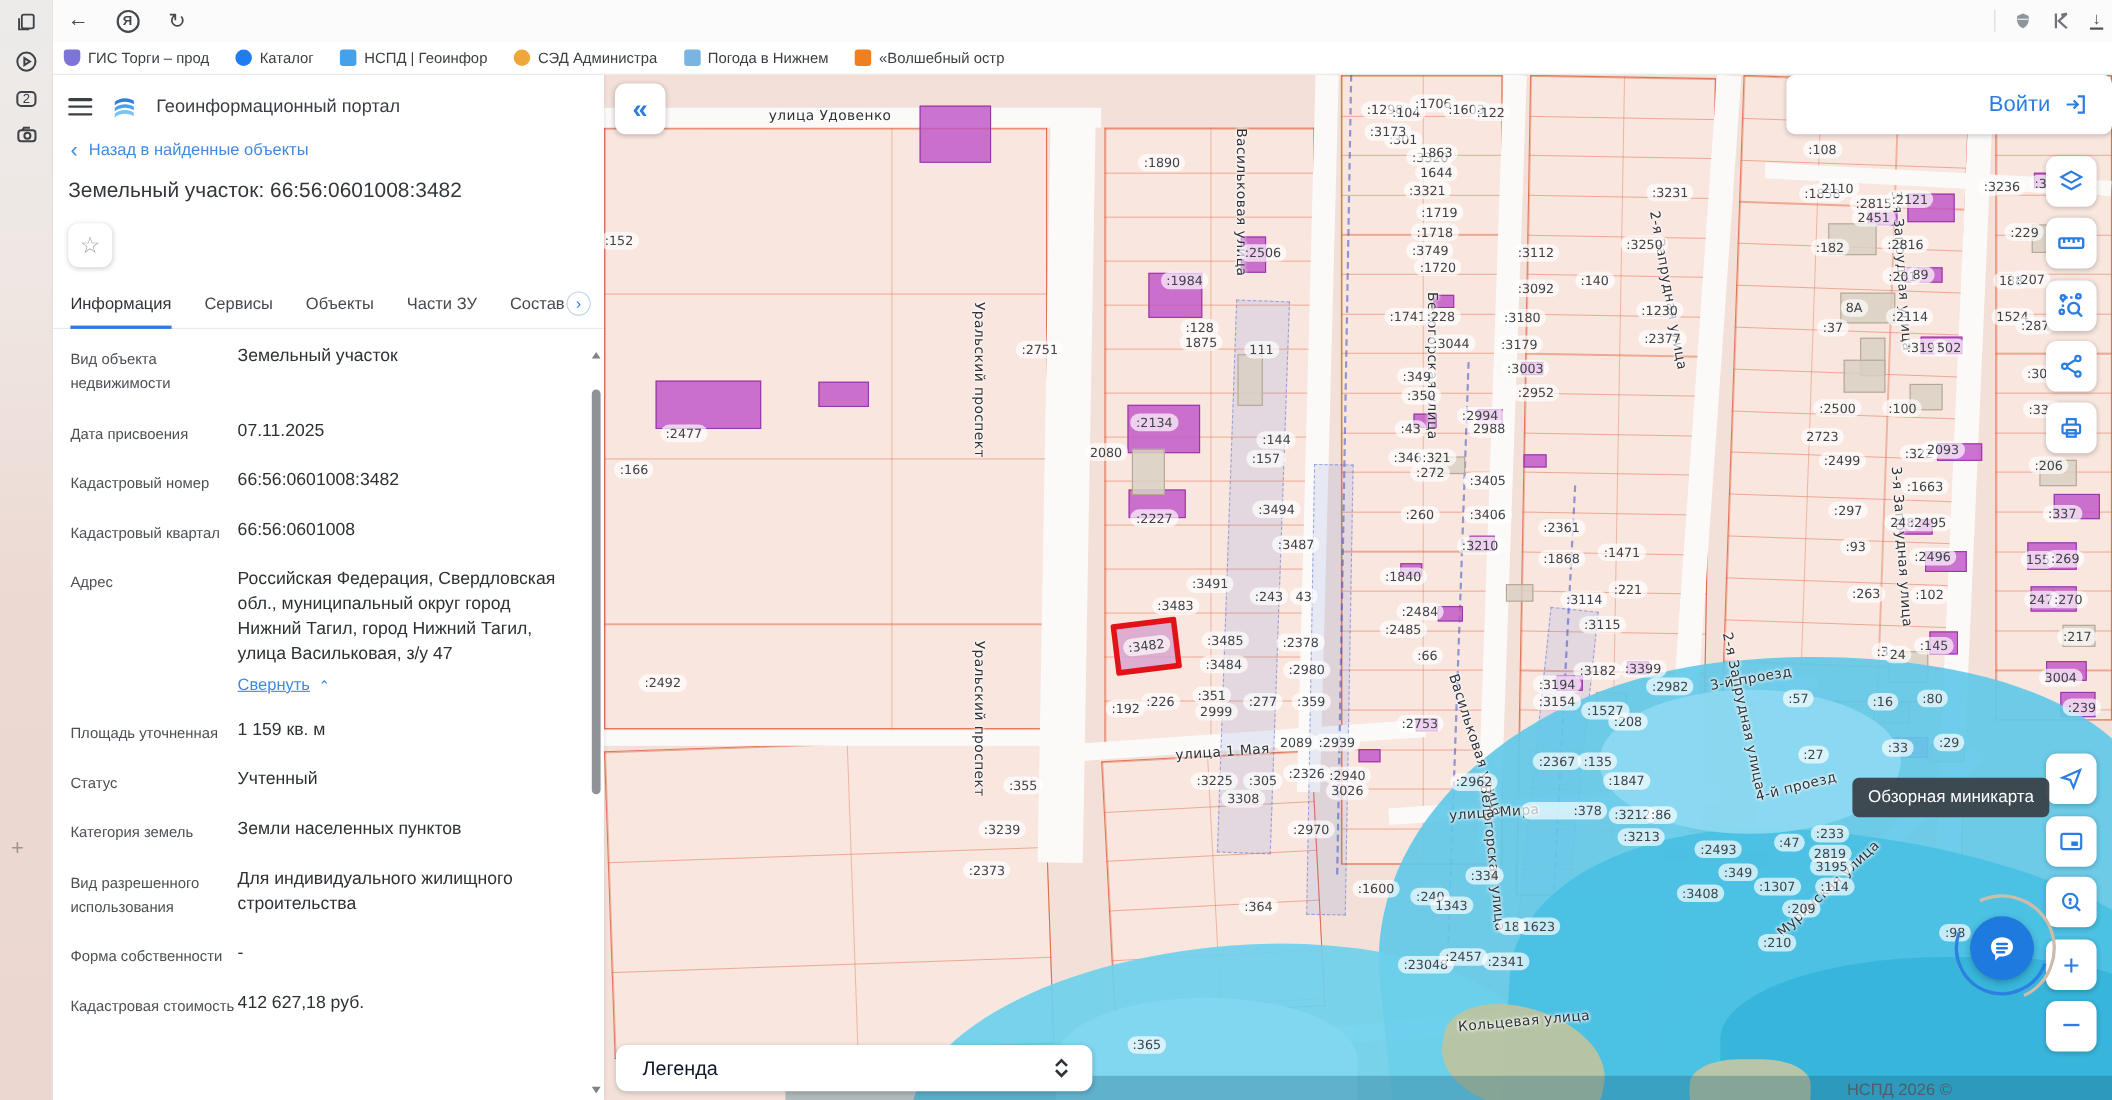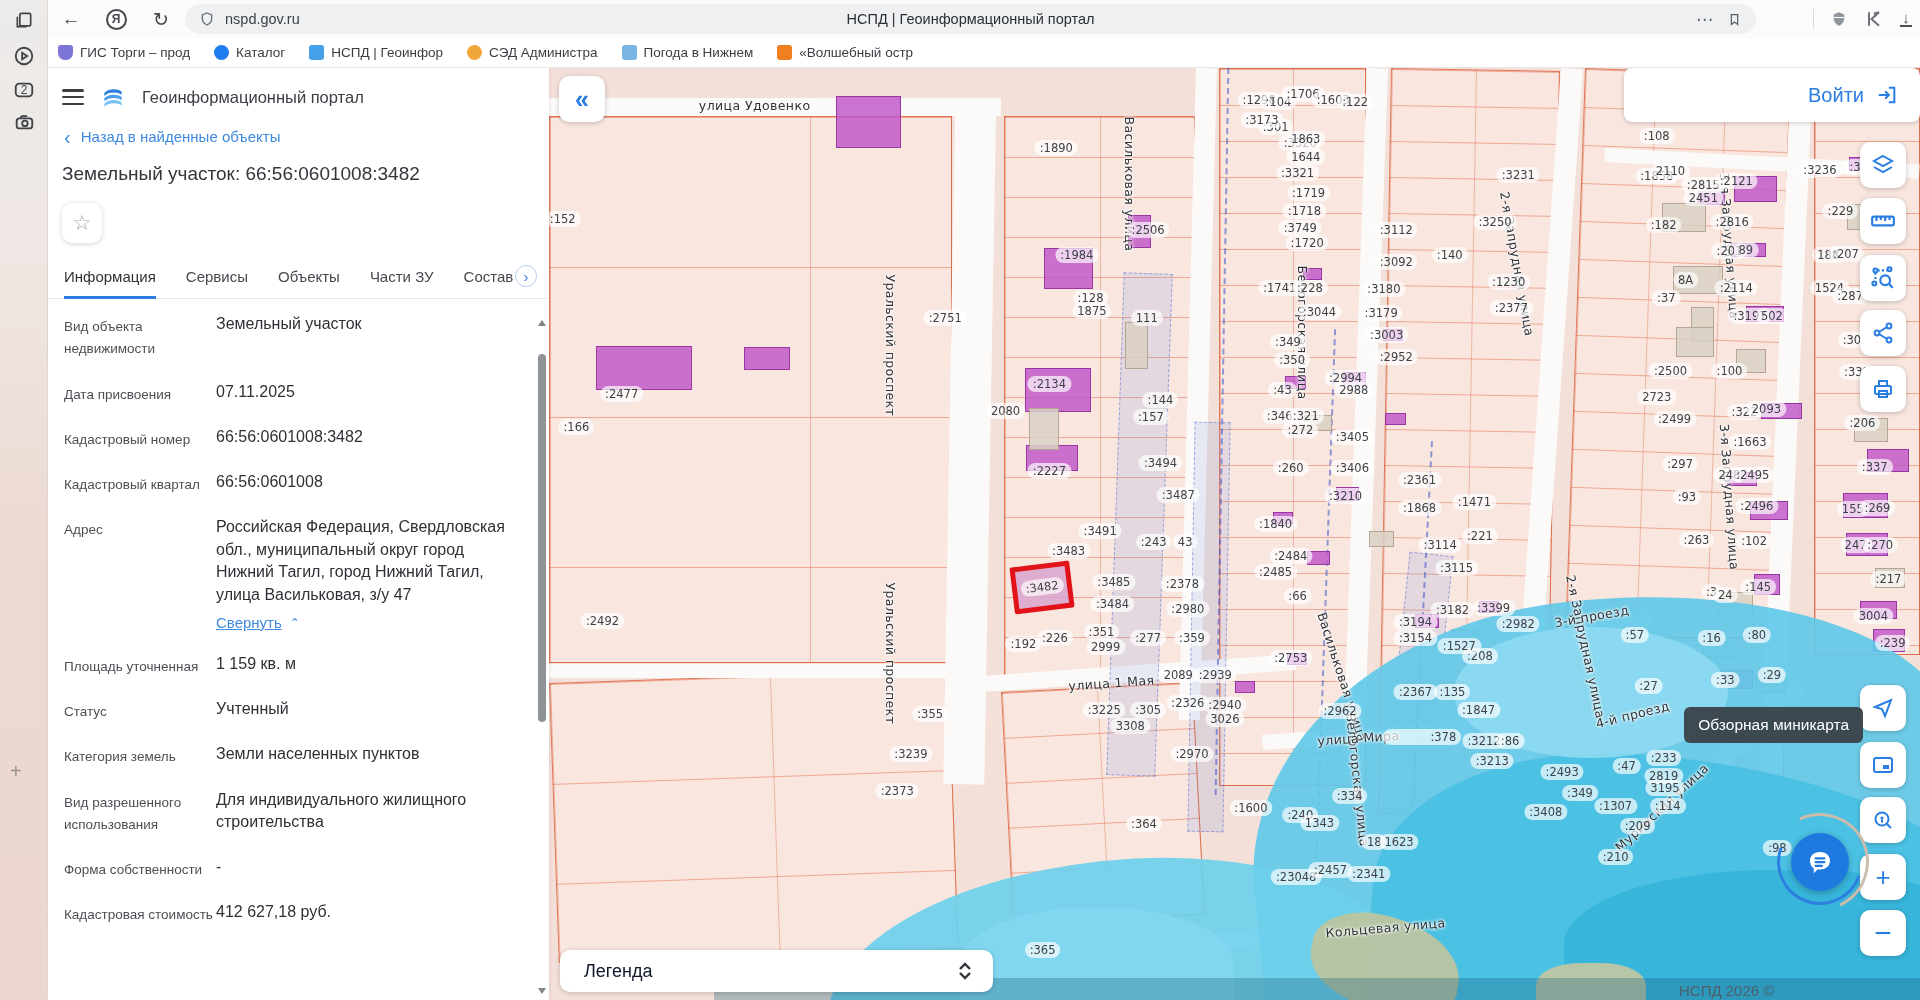--- a/index.html
+++ b/index.html
@@ -157,37 +157,20 @@
   </div>
   <div class="rail-plus">+</div>
 </div>
 
 <div class="toolbar">
   <div class="tb-ic" style="left:8px">←</div>
   <div class="tb-ic" style="left:53px">
       <span class="ya-ring">Я</span>
     </div>
   <div class="tb-ic" style="left:98px">↻</div>
-  <div class="omnibox">
-    <span class="omni-shield">
-      <svg width="16" height="16" viewBox="0 0 24 24" fill="none" stroke="#6b6f74" stroke-width="2">
-        <path d="M12 3 19 6 V11 C19 16 15.5 19.5 12 21 C8.5 19.5 5 16 5 11 V6 Z"></path>
-        </svg>
-    </span>
-    <span class="omni-url">nspd.gov.ru</span>
-    <span class="omni-title">НСПД | Геоинформационный портал</span>
-    <span class="omni-right">
-      <span style="font-size:17px">⋯</span>
-      <span>
-        <svg width="15" height="15" viewBox="0 0 24 24" fill="none" stroke="#5c6065" stroke-width="2">
-          <path d="M7 4 H17 V20 L12 16 L7 20 Z"></path>
-          </svg>
-      </span>
-    </span>
-  </div>
   <div class="tb-right">
     <span class="tb-div"></span>
     <span>
       <svg width="18" height="18" viewBox="0 0 24 24">
           <path d="M12 3 19 6 V11 C19 16 15.5 19.5 12 21 C8.5 19.5 5 16 5 11 V6 Z" fill="#8e959b"></path>
           <path d="M5.5 10h13" stroke="#fff" stroke-width="1.5"></path>
         </svg>
     </span>
     <span>
       <svg width="20" height="20" viewBox="0 0 24 24" fill="none" stroke="#6f747a" stroke-width="2.4">

